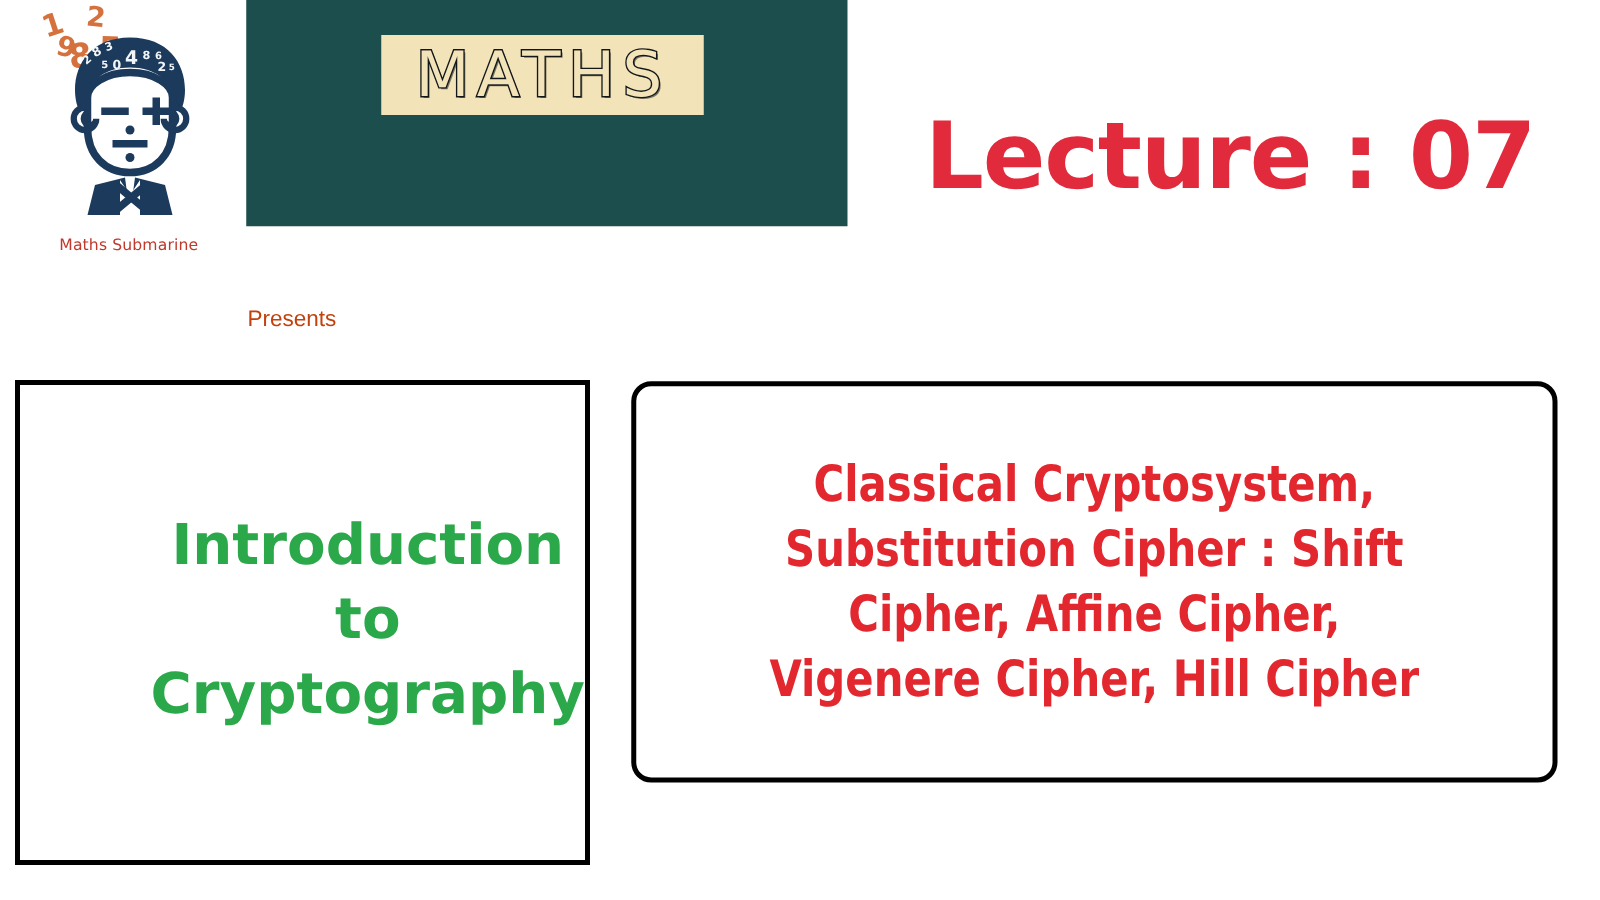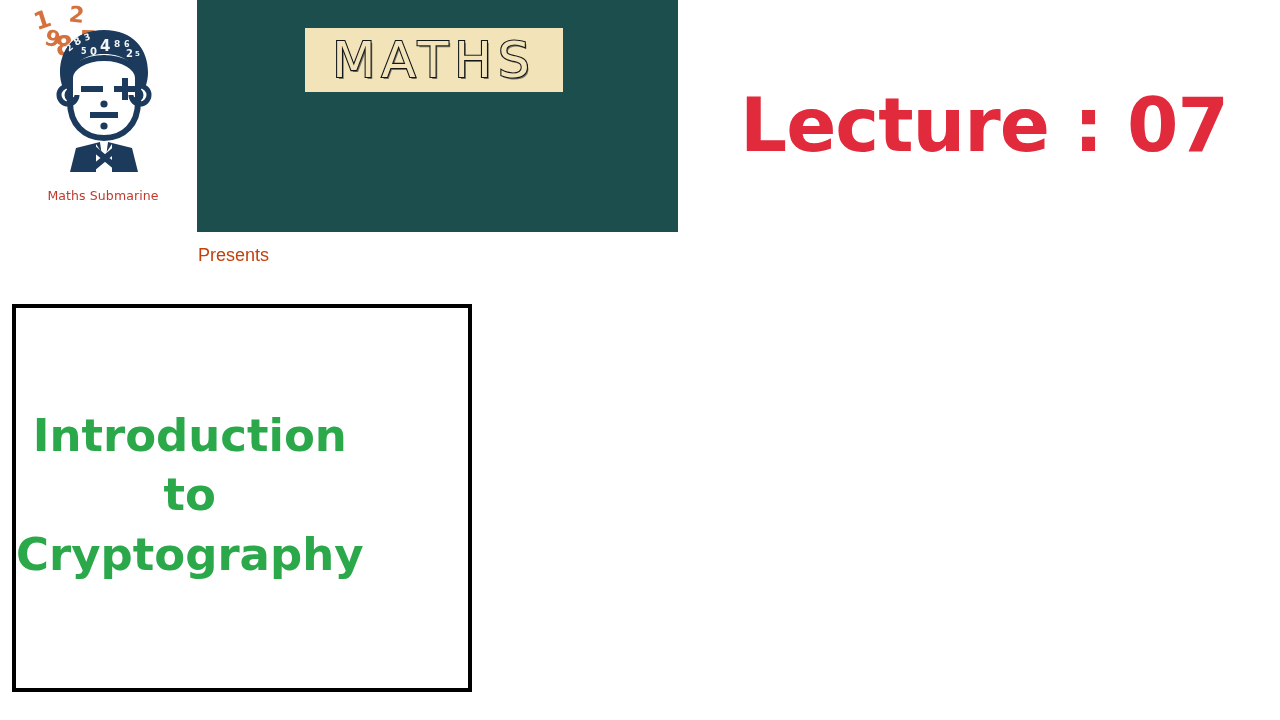--- a/index.html
+++ b/index.html
@@ -51,21 +51,21 @@
     font-family: "DejaVu Sans", sans-serif;
     font-weight: 400;
     font-size: 12.5px;
     letter-spacing: .1px;
   }
 
   
   #banner {
     position: absolute;
     left: 197px; top: 0px;
-    width: 481px; height: 232px;
+    width: 481px; height: 181px;
     background: #1c4e4e;
   }
   .tag {
     position: absolute;
     background: #f2e3b8;
     display: flex;
     align-items: center;
     justify-content: center;
   }
   #tag-maths     { left: 108px; top: 28px;  width: 258px; height: 64px; }
@@ -112,21 +112,21 @@
 
   
   #left-box {
     position: absolute;
     left: 12px; top: 304px;
     width: 460px; height: 388px;
     background: #ffffff;
     border: 4px solid #000000;
     display: flex;
     align-items: center;
-    justify-content: flex-start;
+    justify-content: flex-end;
   }
   #left-box-text {
     color: #2aa84a;
     font-family: "DejaVu Sans", sans-serif;
     font-weight: 700;
     font-size: 45px;
     line-height: 1.32;
     text-align: center;
     white-space: pre-line;
     margin-top: -6px;
@@ -219,14 +219,20 @@
   <div id="lecture-title">Lecture : 07</div>
 
   <div id="presents">Presents</div>
 
   <div id="left-box">
     <div id="left-box-text">Introduction
 to
 Cryptography</div>
   </div>
 
+  <div id="right-box">
+    <div id="right-box-text">Classical Cryptosystem,
+Substitution Cipher : Shift
+Cipher, Affine Cipher,
+Vigenere Cipher, Hill Cipher</div>
+  </div>
 
 </div>
 
 </body></html>

